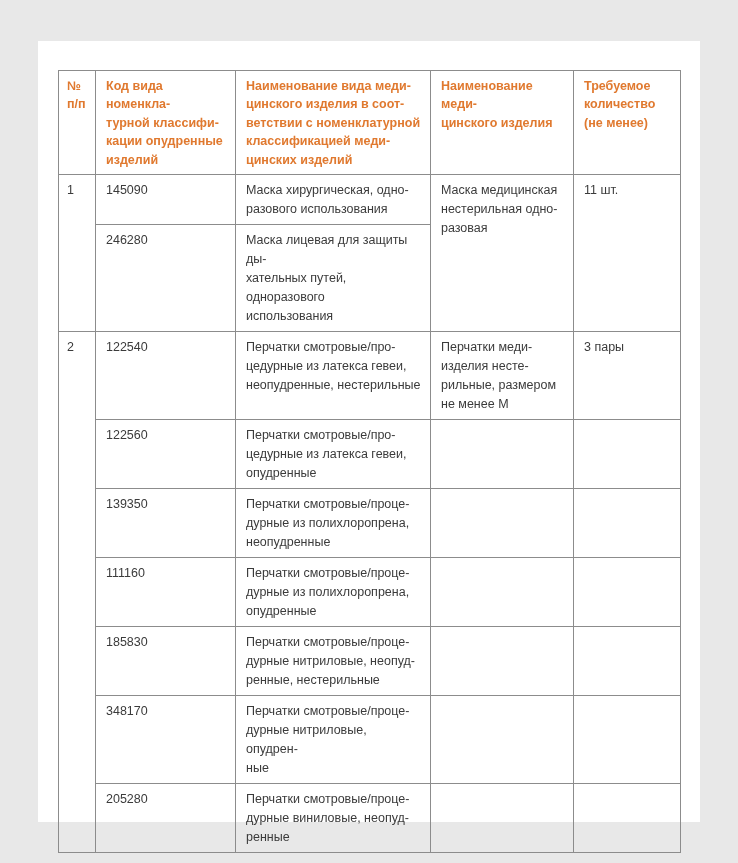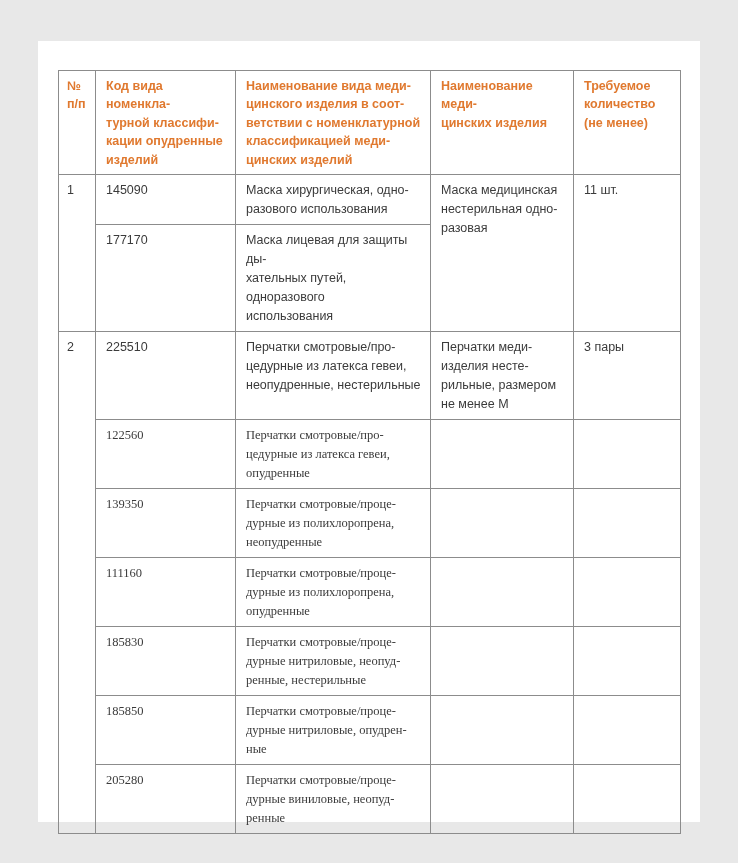--- a/index.html
+++ b/index.html
@@ -53,21 +53,21 @@
   .req-table td {
     color: #3b3b3b;
     font-size: 12.5px;
     font-weight: normal;
     line-height: 19px;
   }
   .req-table th.num, .req-table td.num { padding-left: 8px; padding-right: 4px; }
   tr.h45 { height: 45px; }
   tr.h62 { height: 62px; }
   tr.h75 { height: 75px; }
-  tr.h58 { height: 58px; font-family: Liberation Serif, serif; }
+  tr.h58 { height: 58px; }
 </style>
 </head>
 <body>
 
 <div class="canvas">
   <div class="page-card">
     <table class="req-table">
       <colgroup>
         <col class="c1">
           <col class="c2">
@@ -82,48 +82,48 @@
           <th>Код вида номенкла-
 турной классифи-
 кации опудренные
 изделий</th>
           <th>Наименование вида меди-
 цинского изделия в соот-
 ветствии с номенклатурной
 классификацией меди-
 цинских изделий</th>
           <th>Наименование меди-
-цинских изделия</th>
+цинского изделия</th>
           <th>Требуемое
 количество
 (не менее)</th>
         </tr>
       </thead>
       <tbody>
 
         <tr class="h45">
           <td class="num" rowspan="2">1</td>
           <td>145090</td>
           <td>Маска хирургическая, одно-
 разового использования</td>
           <td rowspan="2">Маска медицинская
 нестерильная одно-
 разовая</td>
           <td rowspan="2">11 шт.</td>
         </tr>
         <tr class="h62">
-          <td>177170</td>
+          <td>246280</td>
           <td>Маска лицевая для защиты ды-
 хательных путей, одноразового
 использования</td>
         </tr>
 
         <tr class="h75">
           <td class="num" rowspan="8">2</td>
-          <td>225510</td>
+          <td>122540</td>
           <td>Перчатки смотровые/про-
 цедурные из латекса гевеи,
 неопудренные, нестерильные</td>
           <td>Перчатки меди-
 изделия несте-
 рильные, размером
 не менее М</td>
           <td>3 пары</td>
         </tr>
         <tr class="h58">
@@ -152,21 +152,21 @@
         </tr>
         <tr class="h58">
           <td>185830</td>
           <td>Перчатки смотровые/проце-
 дурные нитриловые, неопуд-
 ренные, нестерильные</td>
           <td></td>
           <td></td>
         </tr>
         <tr class="h58">
-          <td>185850</td>
+          <td>348170</td>
           <td>Перчатки смотровые/проце-
 дурные нитриловые, опудрен-
 ные</td>
           <td></td>
           <td></td>
         </tr>
         <tr class="h58">
           <td>205280</td>
           <td>Перчатки смотровые/проце-
 дурные виниловые, неопуд-

